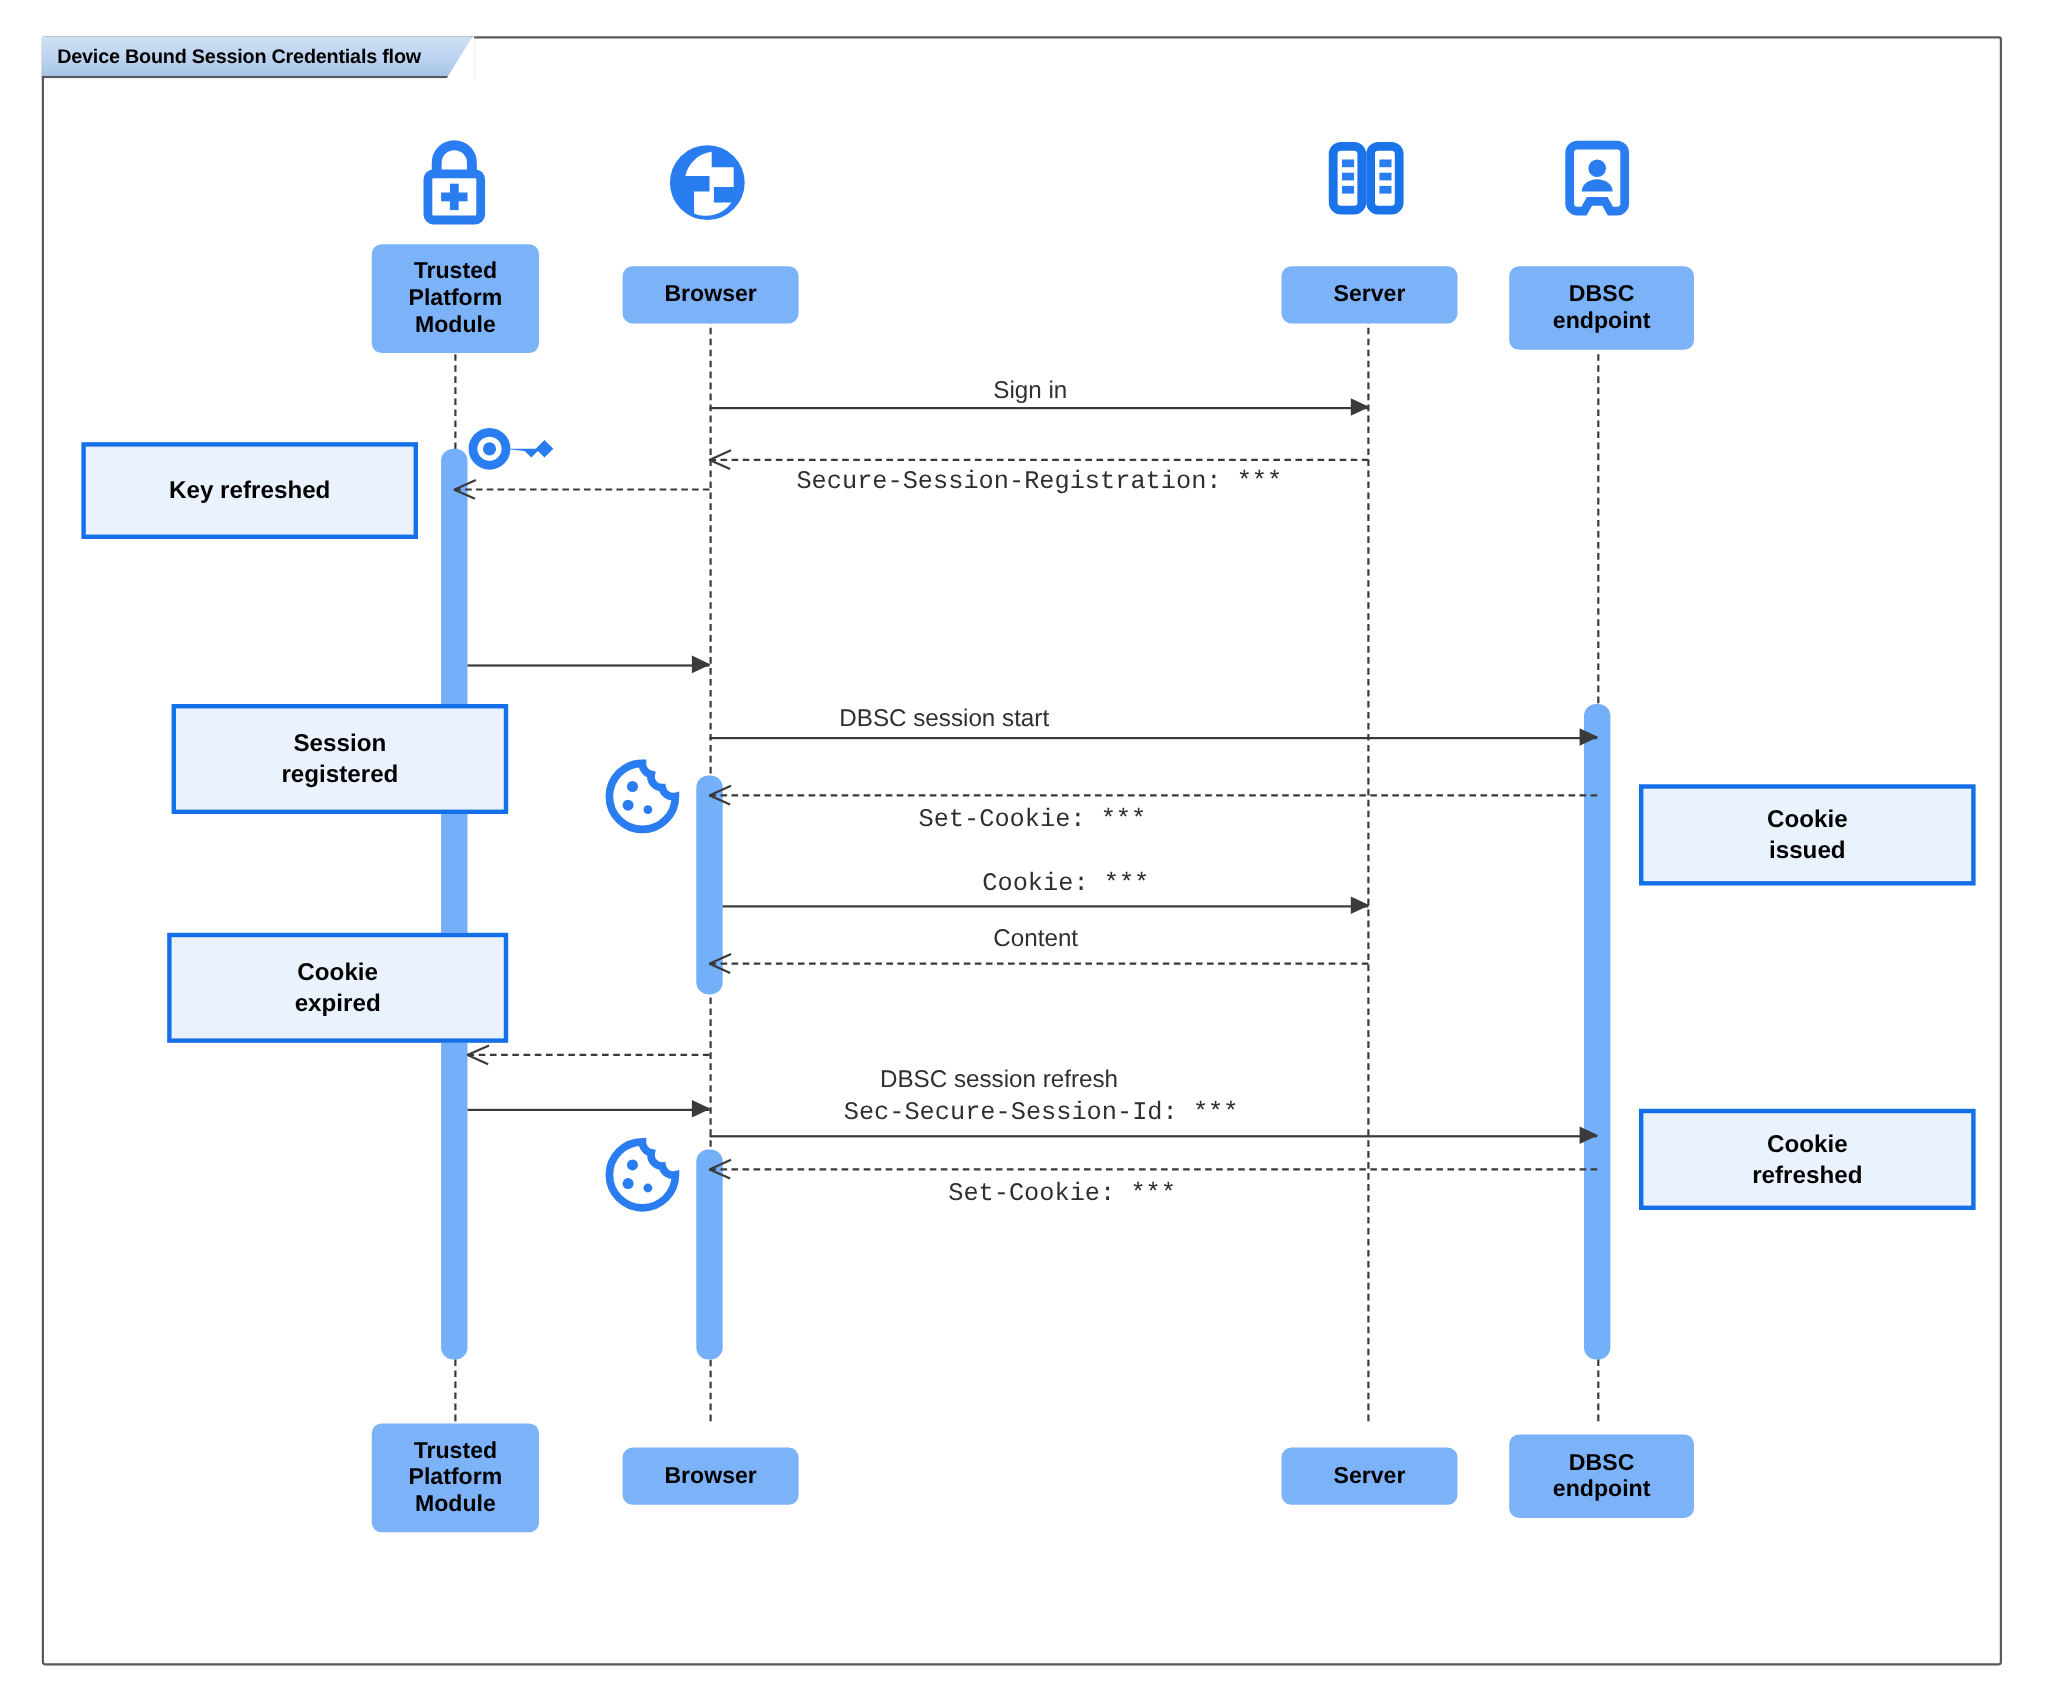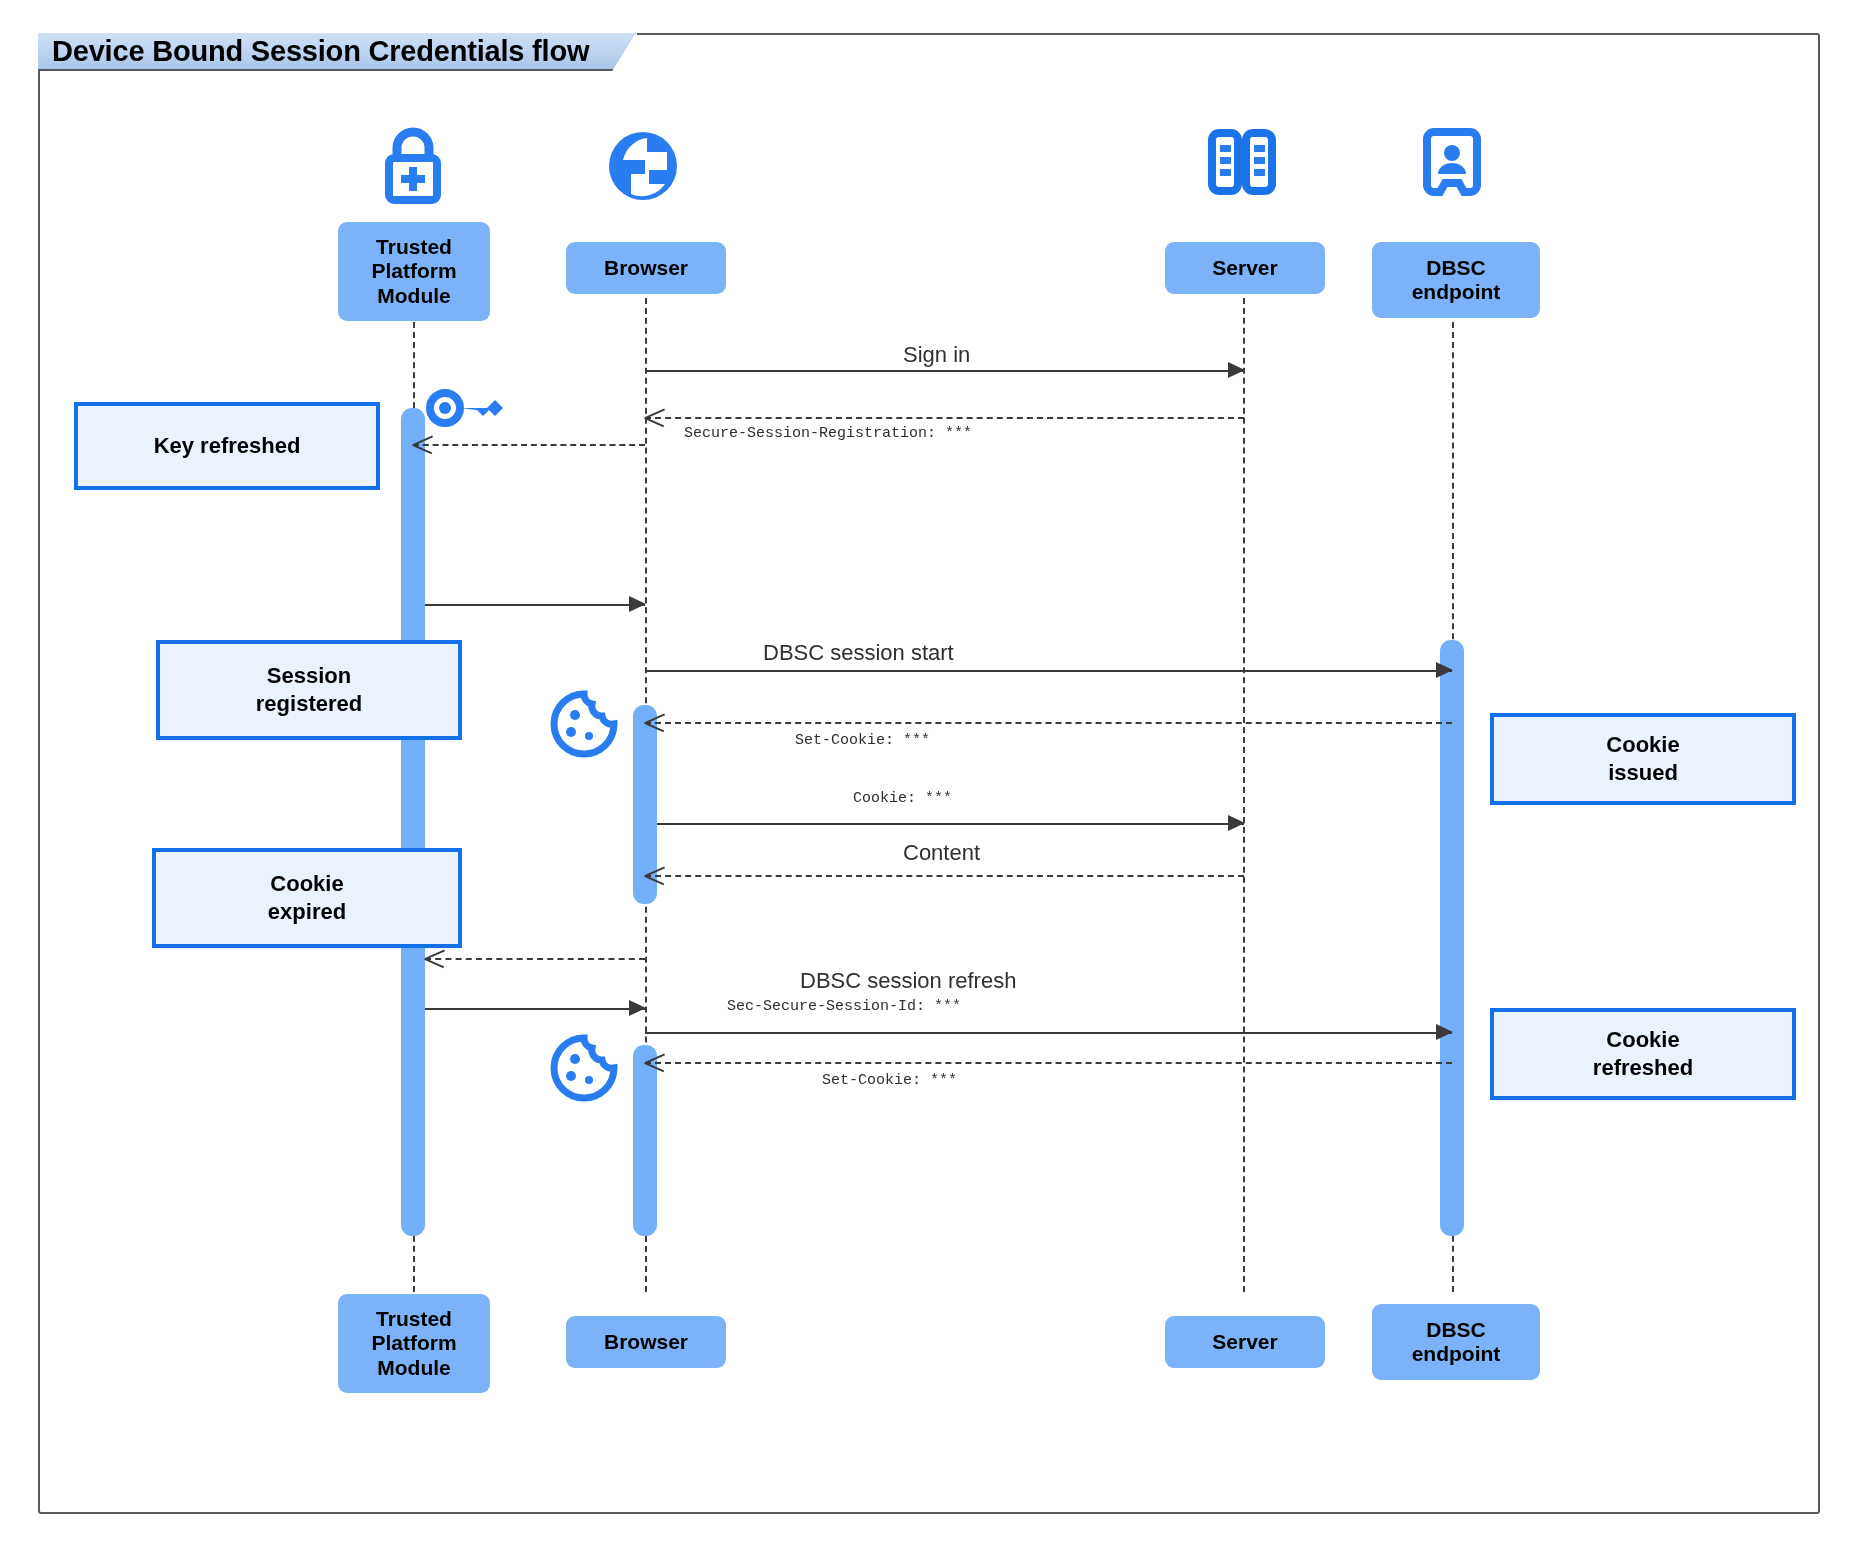--- a/index.html
+++ b/index.html
@@ -12,21 +12,21 @@
     border:2px solid #555a5f;box-sizing:border-box;background:#fff;
     border-radius:3px;
   }
   .frame-title{
     position:absolute;left:38px;top:33px;height:38px;
     box-sizing:border-box;
     padding:0 46px 0 14px;
     display:flex;align-items:center;
     background:linear-gradient(180deg,#cfe0f5 0%,#bcd3ef 55%,#a9c5e7 100%);
     border-right:2px solid #555a5f;border-bottom:2px solid #555a5f;
-    color:#000;font-weight:bold;font-size:29px;letter-spacing:-0.2px;
+    color:#000;font-weight:bold;font-size:18px;letter-spacing:-0.2px;
     white-space:nowrap;
   }
   .frame-title::after{
     content:"";position:absolute;right:-2px;top:-2px;
     width:0;height:0;
     border-top:42px solid transparent;
     border-right:26px solid #fff;
     box-sizing:border-box;
   }
 
@@ -53,21 +53,21 @@
     box-sizing:border-box;display:flex;align-items:center;justify-content:center;
     text-align:center;font-weight:bold;font-size:22px;color:#000;line-height:1.28;
     padding:4px 8px;
   }
 
   
   .msg{
     position:absolute;font-size:22px;color:#2f2f2f;white-space:pre;
     font-family:"Liberation Sans",sans-serif;
   }
-  .msg.mono{font-family:"Liberation Mono",monospace;font-size:15px;letter-spacing:0px;}
+  .msg.mono{font-family:"Liberation Mono",monospace;font-size:23px;letter-spacing:0px;margin-left:40px;}
 
   
   .arrow{position:absolute;height:0;}
   .arrow .shaft{position:absolute;left:0;top:0;width:100%;height:0;border-top:2px solid #3a3a3a;}
   .arrow.dashed .shaft{border-top:2px dashed #3a3a3a;}
   .arrow .head{position:absolute;top:0;}
   
   .arrow.right.solid .head{
     right:-1px;width:0;height:0;margin-top:-8px;
     border-top:8px solid transparent;border-bottom:8px solid transparent;

